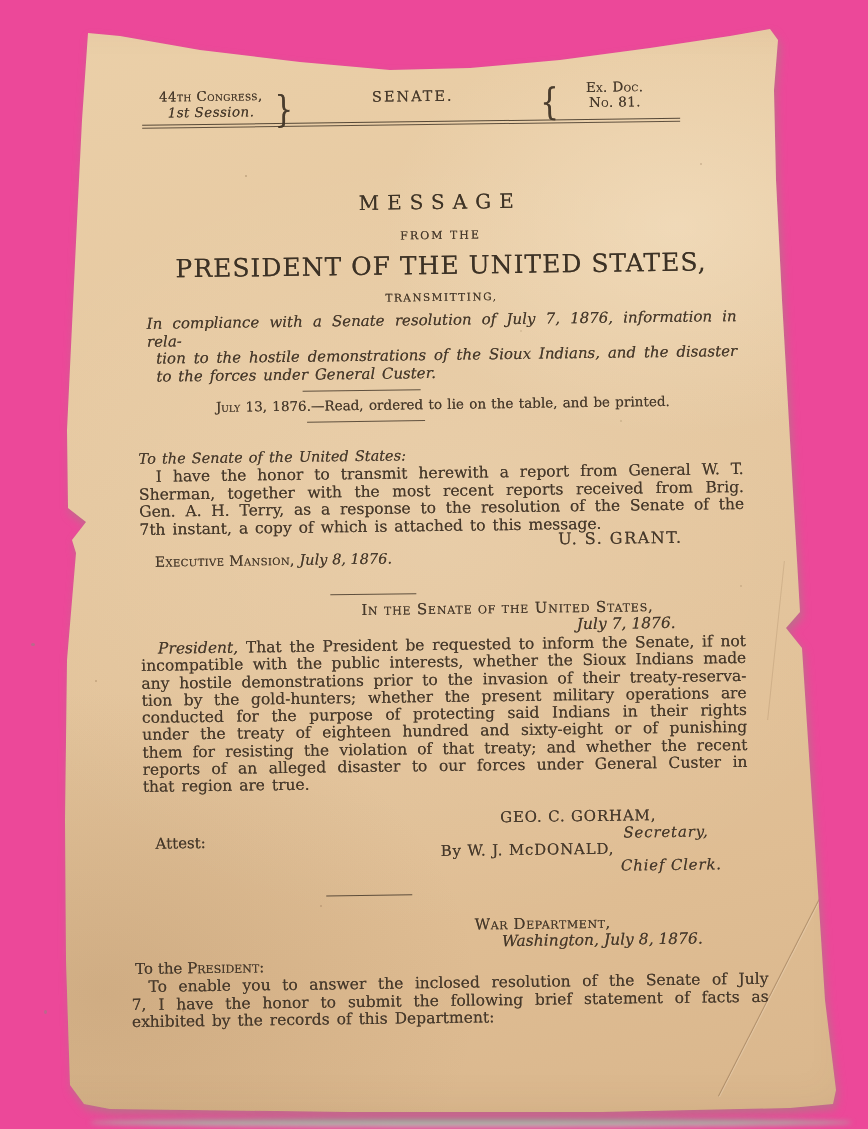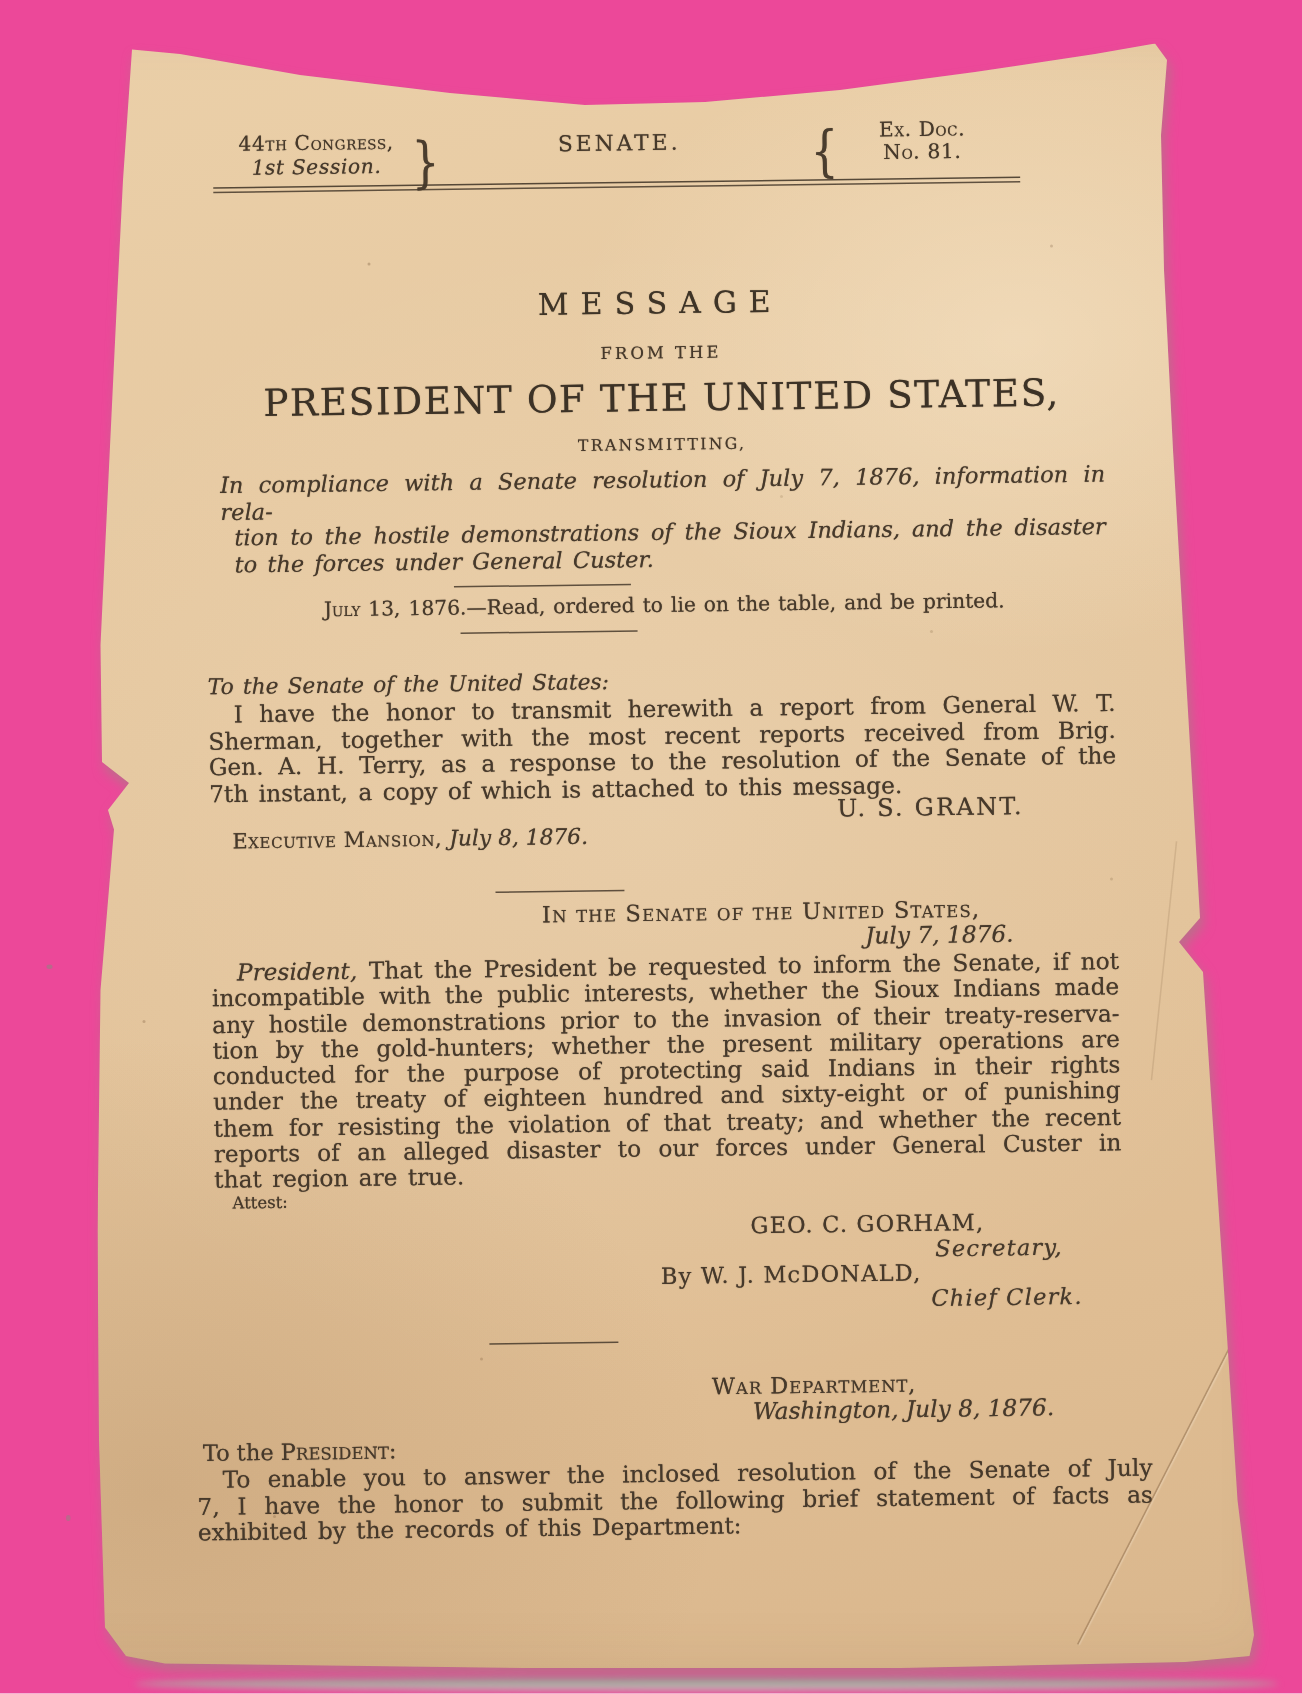--- a/index.html
+++ b/index.html
@@ -53,21 +53,21 @@
   .salutation{left:140px;top:447px;width:605px;font-size:14.5px;word-spacing:1.5px;}
   .grant-body{left:140px;top:465px;width:605px;font-size:15.5px;line-height:17.5px;word-spacing:2px;}
   .grant-sig{left:140px;top:531px;width:605px;text-align:right;padding-right:62px;box-sizing:border-box;font-size:16px;letter-spacing:1.5px;}
   .exec-line{left:140px;top:550px;width:605px;padding-left:15px;font-size:14.5px;}
   .exec-line .sc{font-size:14px;letter-spacing:0.4px;}
   .rule-c{left:330px;top:593px;width:86px;}
   .senate-head{left:140px;top:601px;width:605px;text-align:right;padding-right:92px;box-sizing:border-box;line-height:16.8px;}
   .senate-head .h1{font-size:15px;letter-spacing:0.8px;}
   .senate-head .h2{font-size:15.5px;margin-right:-22px;}
   .resolution{left:140px;top:637px;width:605px;font-size:15.5px;line-height:17.3px;word-spacing:2px;}
-  .attest{left:152px;top:792px;font-size:11px;}
+  .attest{left:152px;top:831px;font-size:15px;}
   .sig{font-size:15px;letter-spacing:0.8px;white-space:nowrap;}
   .sig-n1{left:497px;top:809px;}
   .sig-t1{left:620px;top:826px;font-size:15px;}
   .sig-n2{left:437px;top:842px;}
   .sig-t2{left:617px;top:859px;font-size:15px;}
   .rule-d{left:322px;top:894px;width:86px;}
   .war-place{left:470px;top:916px;font-size:15px;letter-spacing:0.6px;}
   .war-date{left:497px;top:933px;font-size:15.5px;}
   .pres-sal{left:130px;top:956px;font-size:15px;}
   .war-body{left:126px;top:975px;width:637px;font-size:15.5px;line-height:17.6px;word-spacing:2px;}

